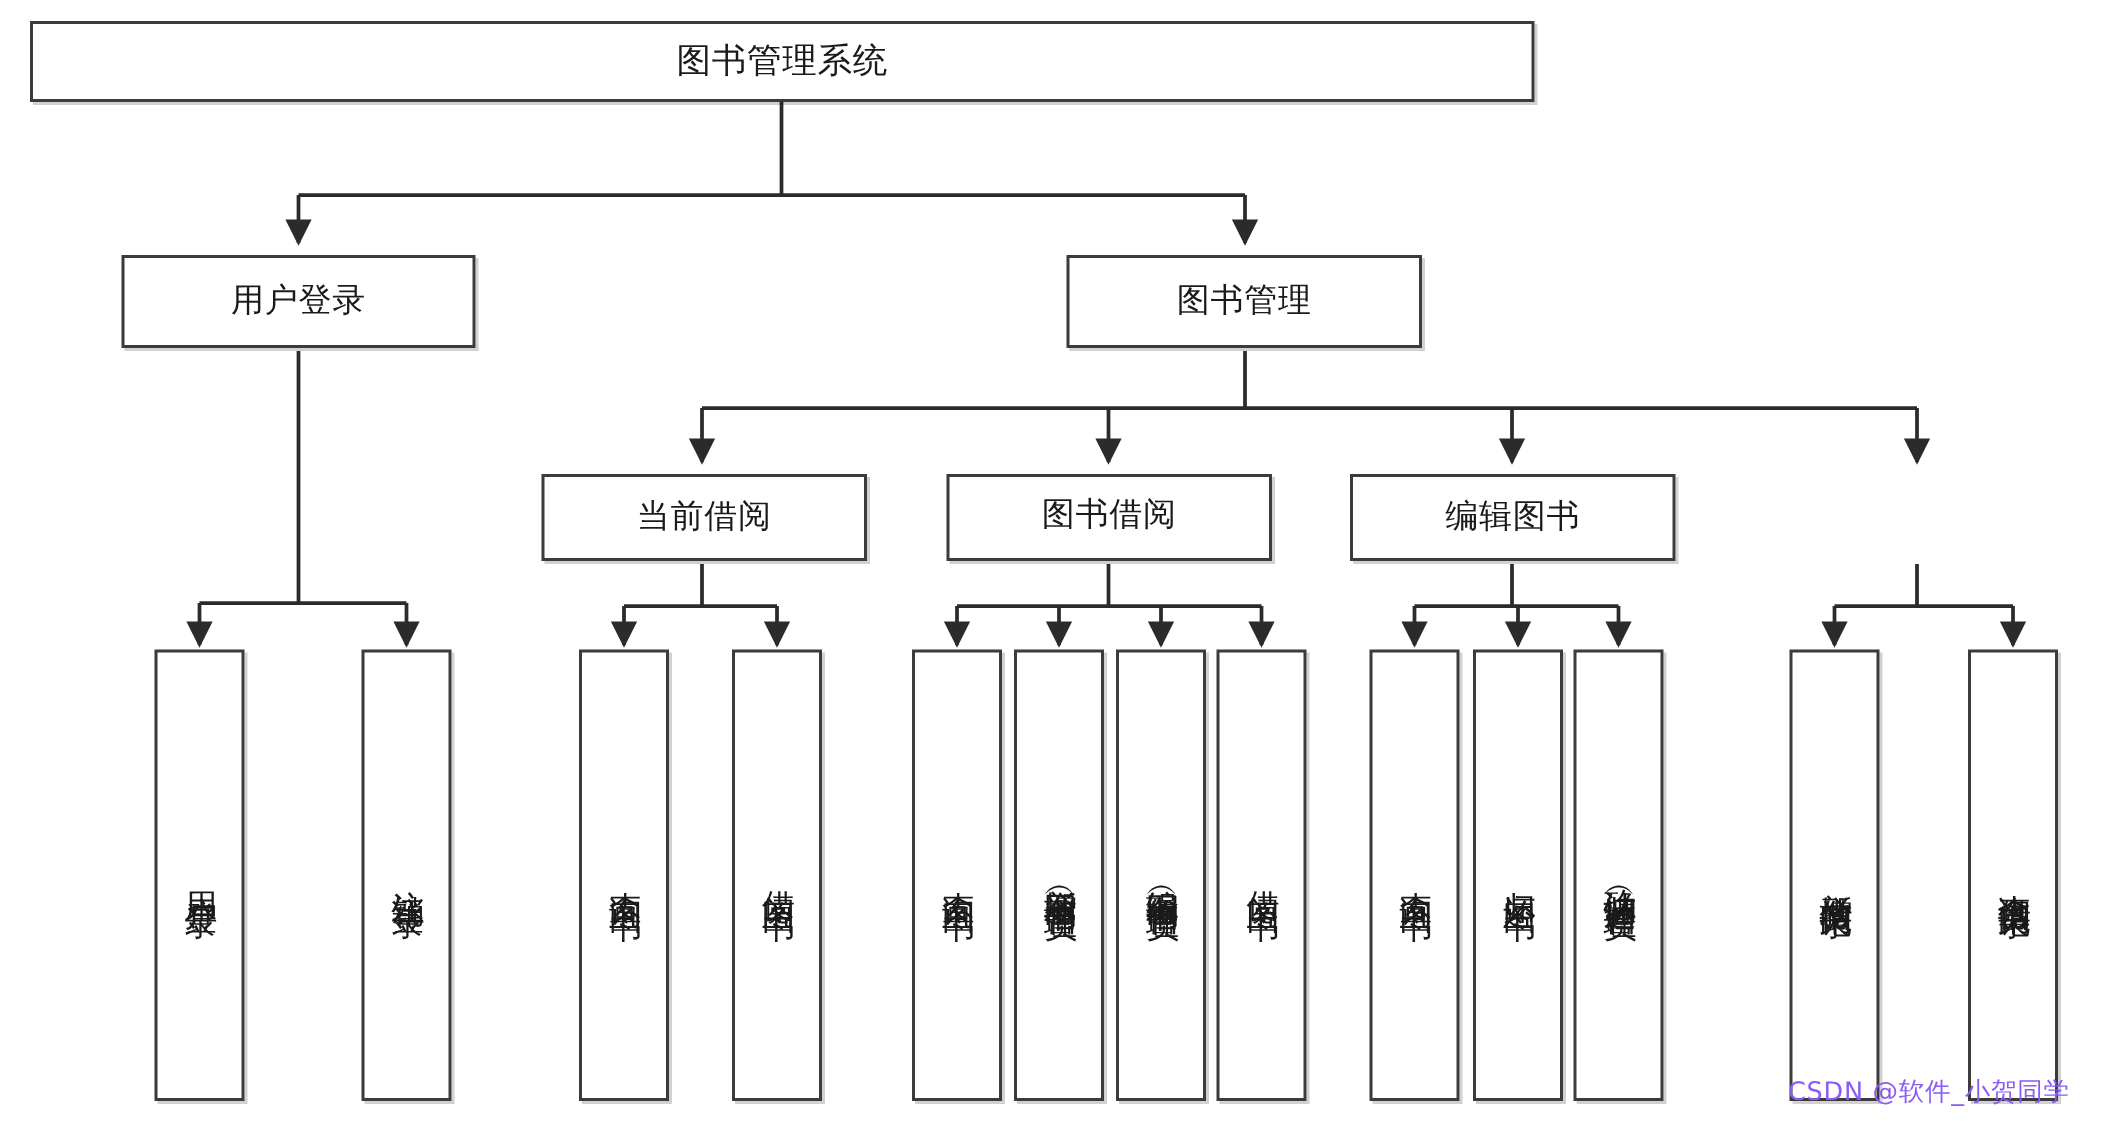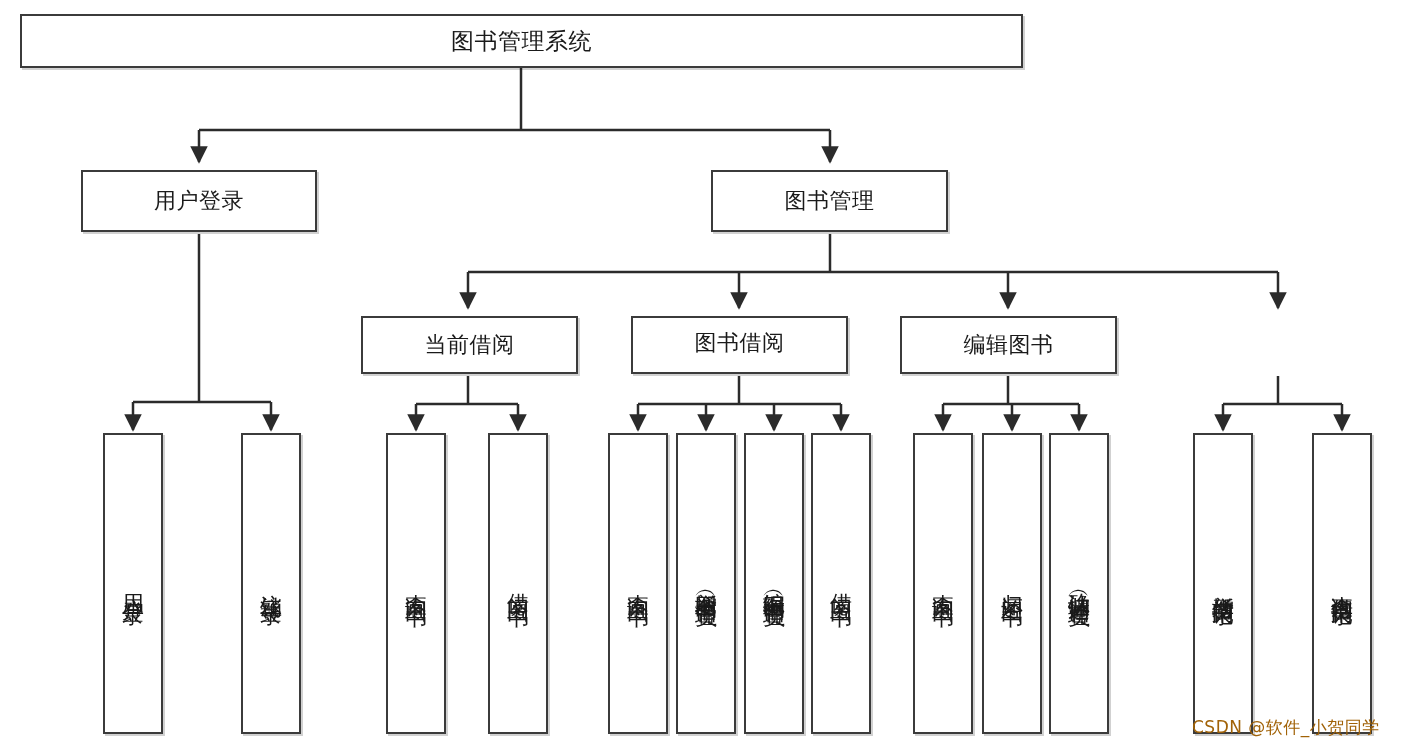--- a/index.html
+++ b/index.html
@@ -62,21 +62,21 @@
     white-space: nowrap;
   }
   .node.vert.tall .label {
     letter-spacing: 2px;
   }
   .watermark {
     position: absolute;
     left: 1192px;
     top: 716px;
     font-size: 17px;
-    color: #a16207;
+    color: #8b5cf6;
     white-space: nowrap;
     letter-spacing: 0.5px;
   }
 </style>
 </head>
 <body>
 
 <div id="canvas">
 
   <svg class="edges" viewBox="0 0 1405 747">

